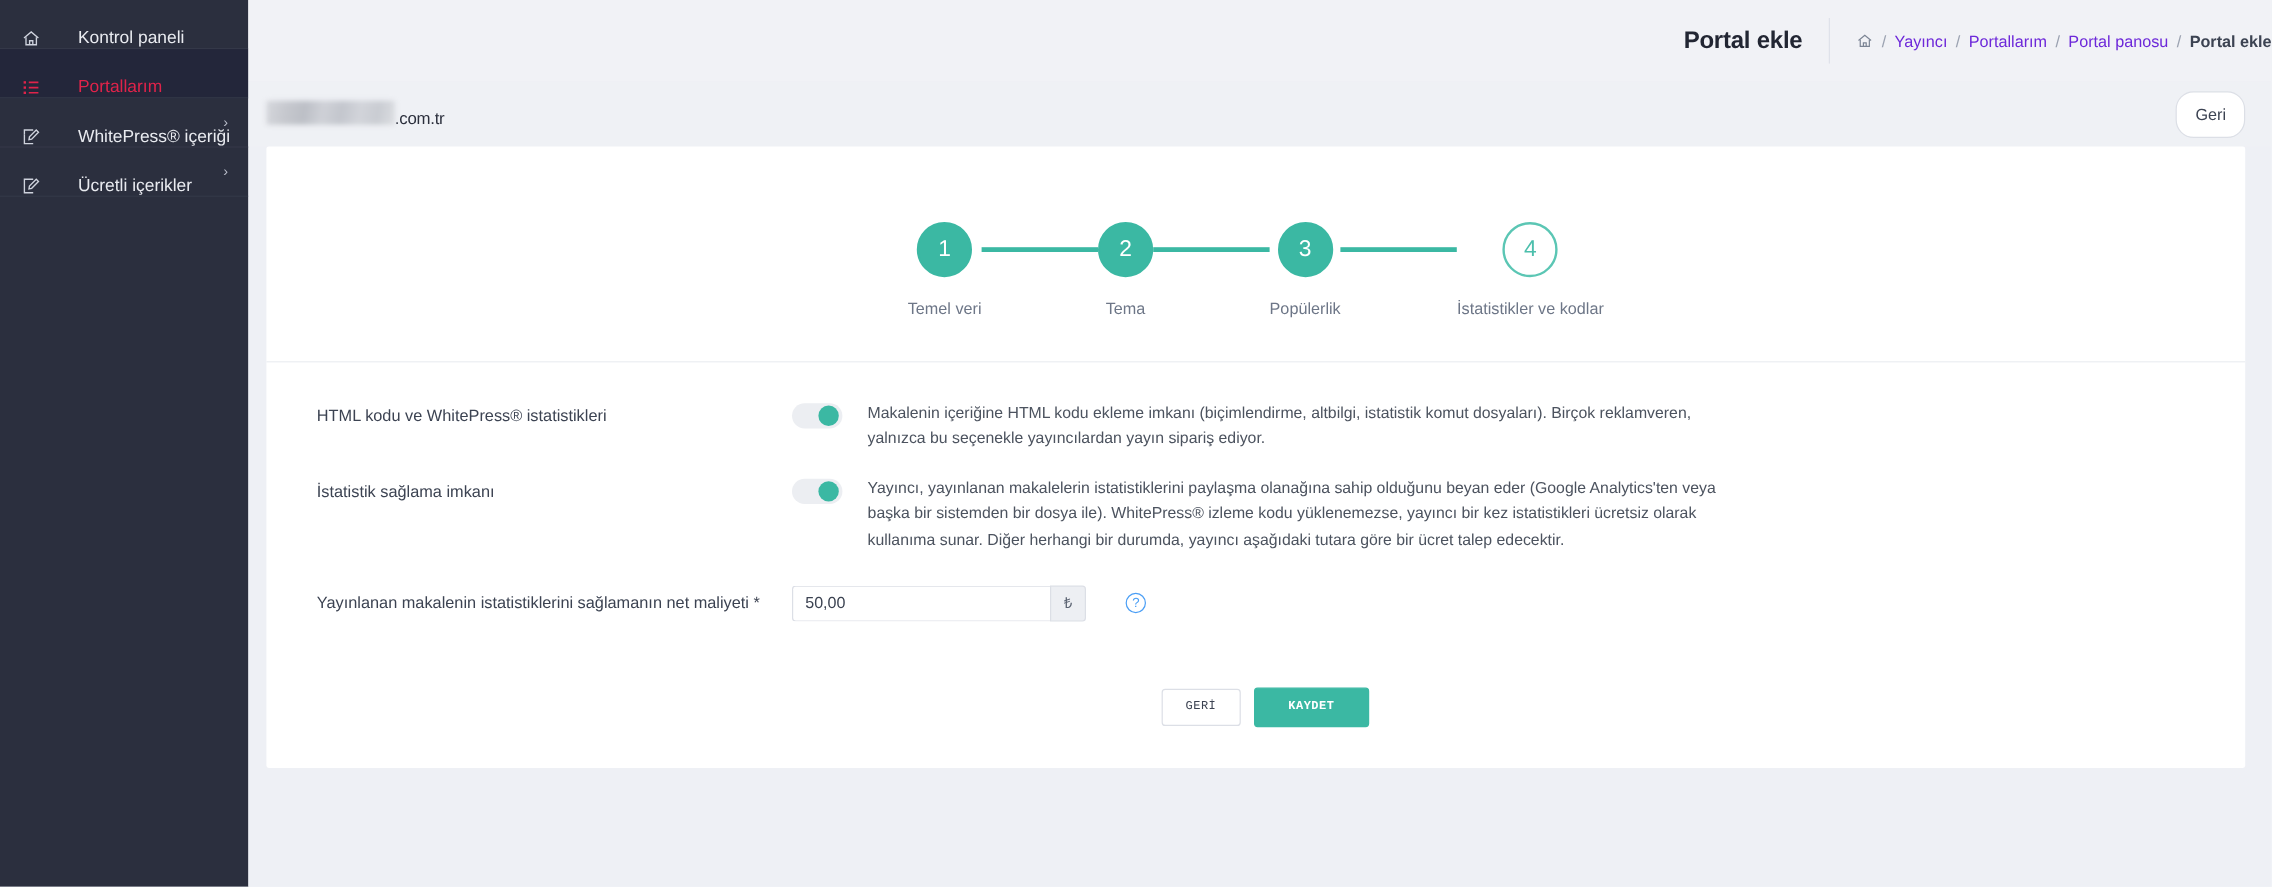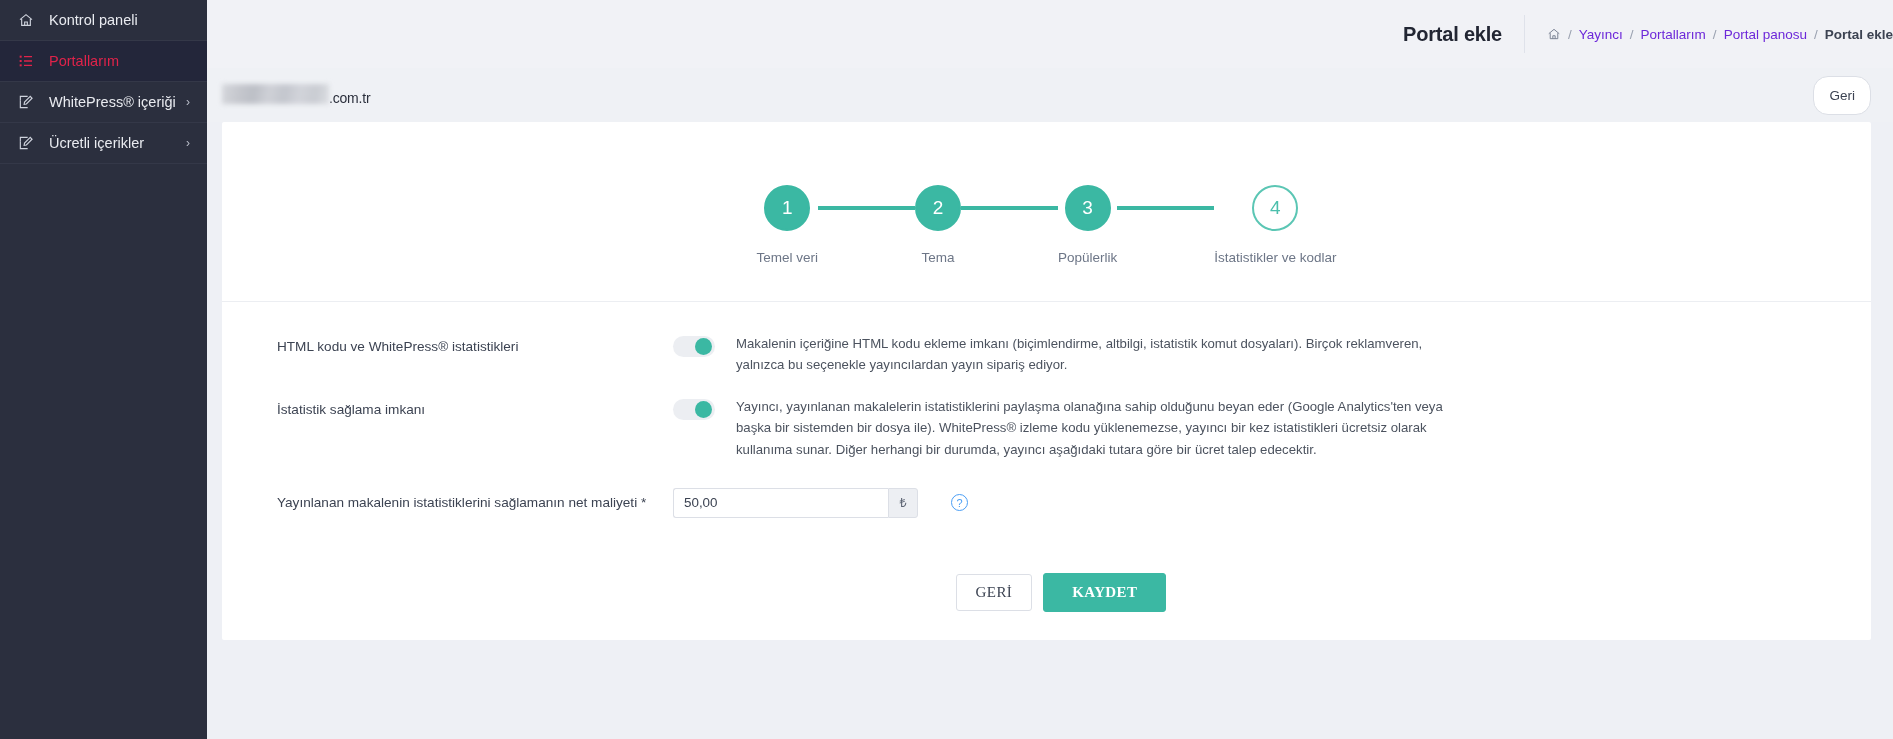--- a/index.html
+++ b/index.html
@@ -17,28 +17,29 @@
   
   .sidebar {
     width: 207px;
     min-width: 207px;
     background: #2b2f3e;
     height: 739px;
     padding-top: 0;
   }
   .side-item {
     display: flex;
-    align-items: center;
+    align-items: flex-end;
     height: 41px;
     padding: 0 18px;
     color: #e9ebf0;
     font-size: 14.5px;
     border-bottom: 1px solid #343848;
     cursor: pointer;
     position: relative;
+    gap: 16px;
   }
   .side-item .s-ico {
     width: 22px; min-width: 22px;
     display: flex; align-items: center; justify-content: flex-start;
     color: #cfd3dd;
   }
   .side-item .s-lbl { margin-left: 9px; white-space: nowrap; }
   .side-item .s-arrow {
     position: absolute; right: 17px; top: 50%;
     transform: translateY(-50%);
@@ -173,21 +174,21 @@
     white-space: nowrap;
   }
   .connector {
     height: 4px;
     width: 97px;
     background: #3bb8a3;
     margin-top: 21px;
   }
 
   
-  .formbody { padding: 31px 0 0 4px; margin-left: 25px; }
+  .formbody { padding: 31px 0 0 16px; }
   .frow {
     display: flex;
     align-items: flex-start;
     padding: 0 0 0 26px;
     margin-bottom: 20px;
   }
   .flabel {
     width: 396px;
     min-width: 396px;
     font-size: 13.6px;
@@ -259,25 +260,25 @@
     cursor: pointer;
   }
 
   
   .cardfooter {
     display: flex; justify-content: center; align-items: center;
     gap: 11px;
     margin-top: 55px;
   }
   .btn {
-    font-size: 15px;
+    font-size: 10px;
     letter-spacing: 0.4px;
     border-radius: 3px;
     cursor: pointer;
-    font-family: Liberation Serif, serif;
+    font-family: Liberation Mono, monospace;
     text-align: right;
   }
   .btn-outline {
     background: #fff;
     border: 1px solid #dcdfe6;
     color: #3c4352;
     padding: 9px 19px;
   }
   .btn-primary {
     background: #3bb8a3;

